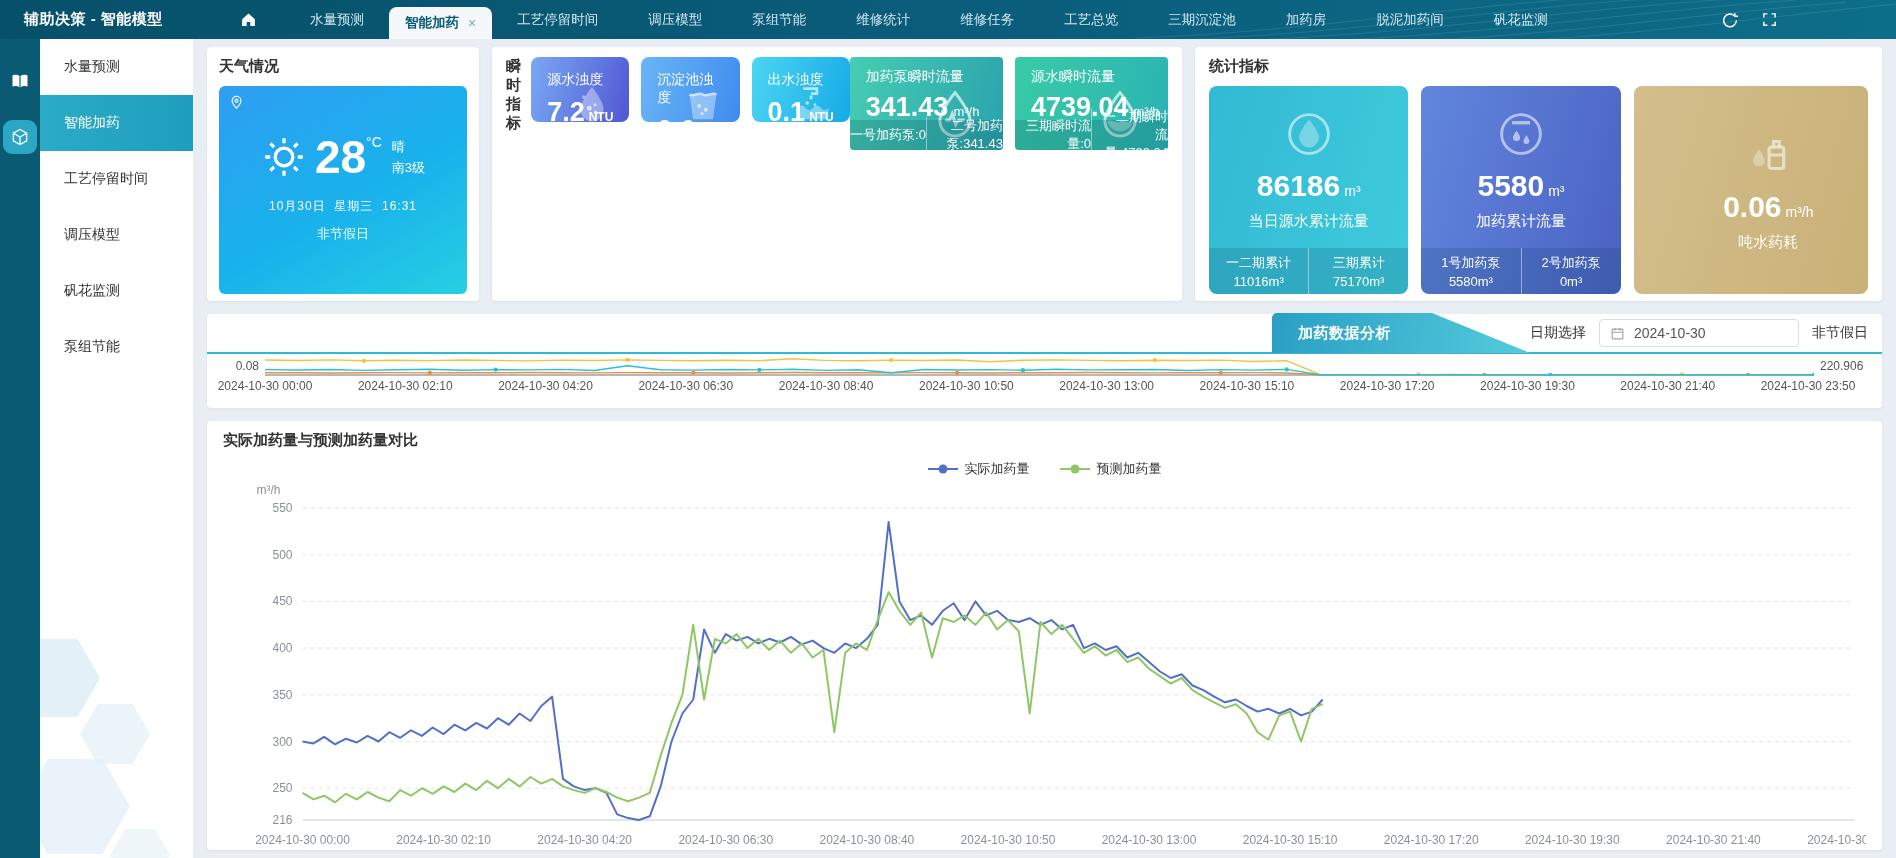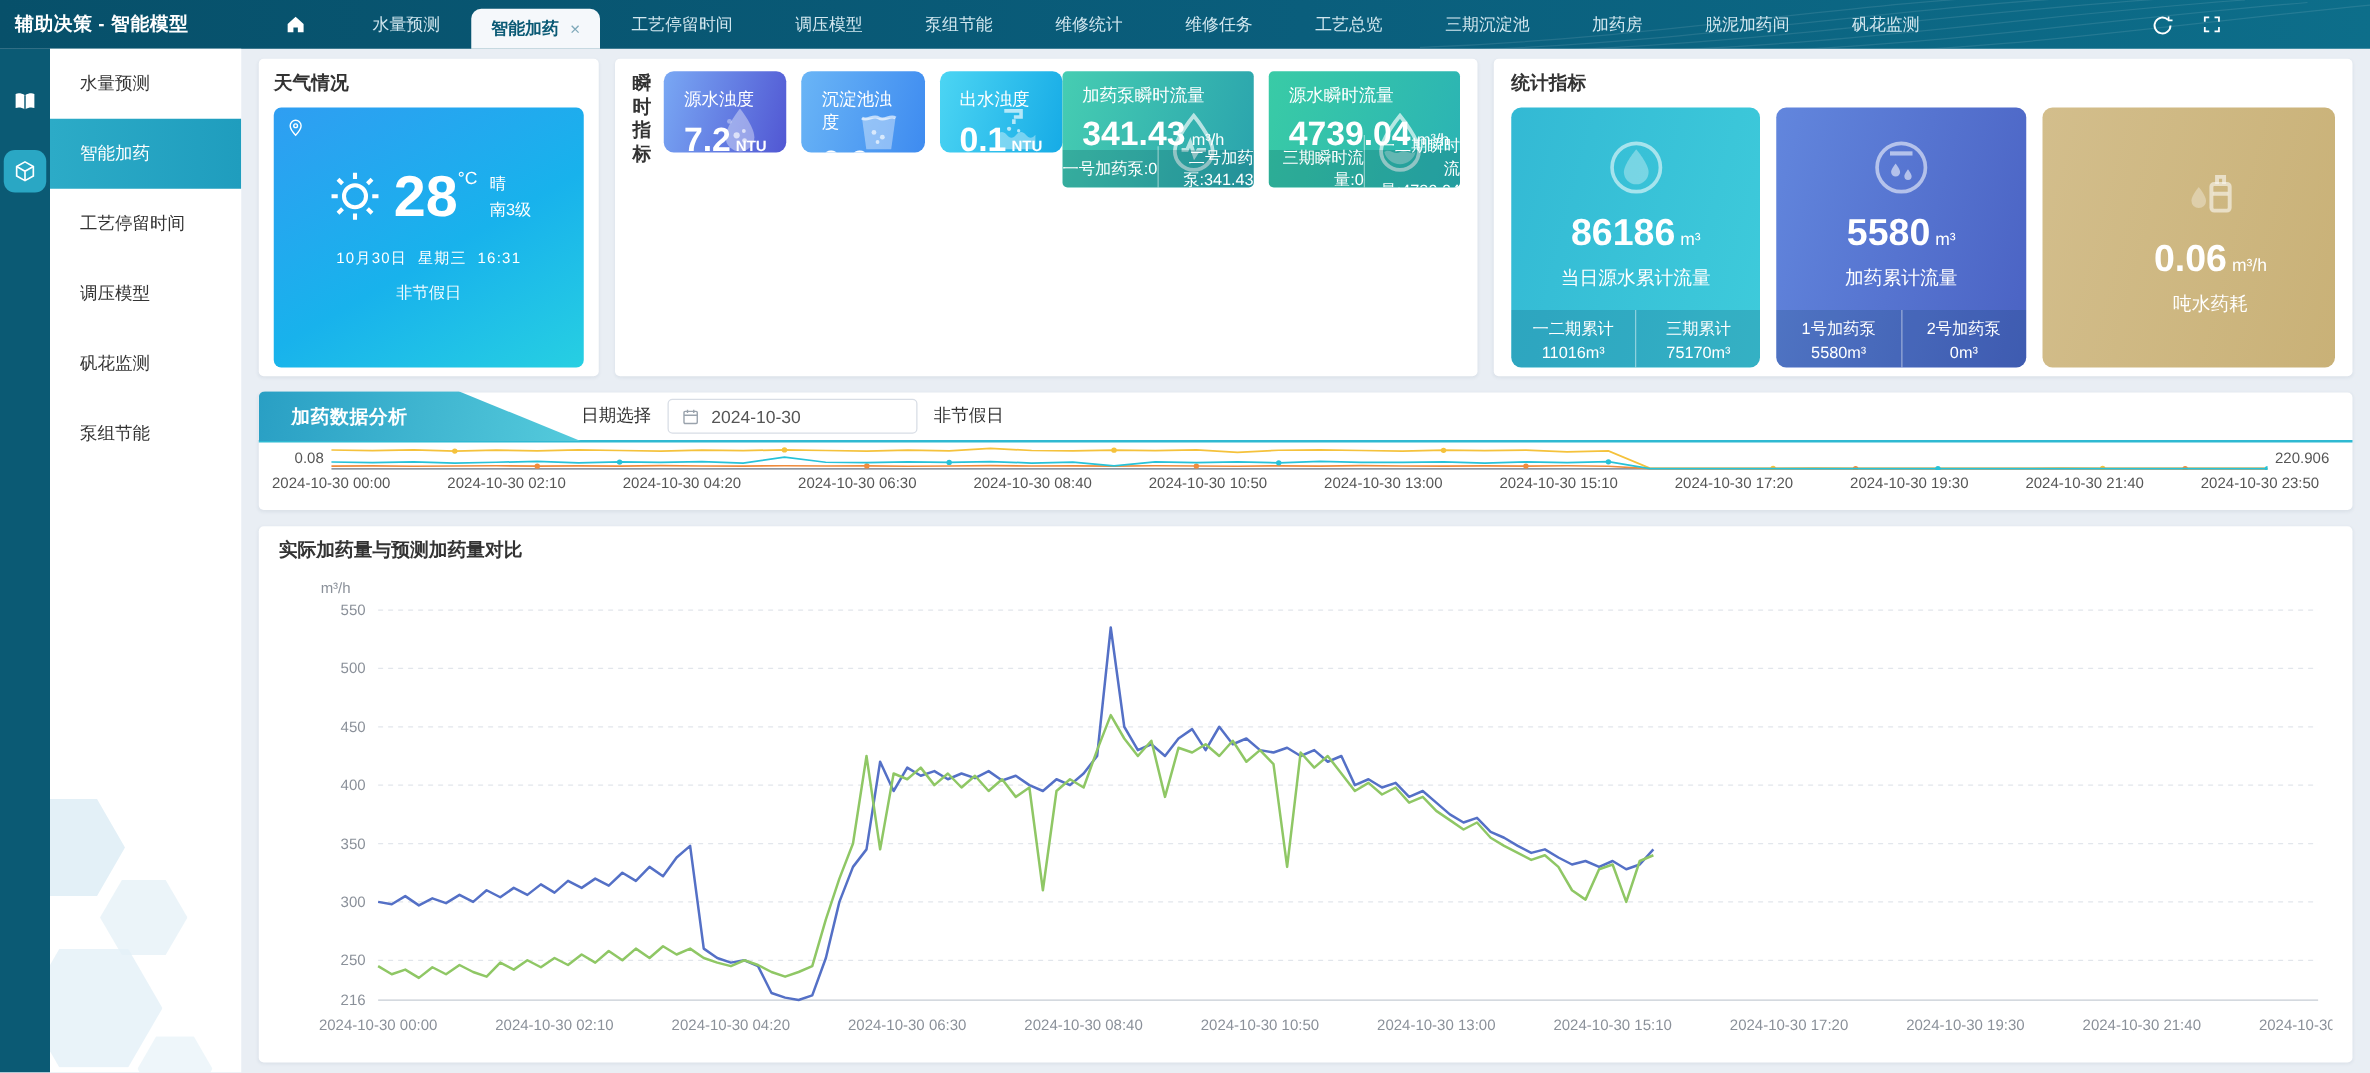--- a/index.html
+++ b/index.html
@@ -3,21 +3,21 @@
 <meta charset="utf-8">
 <style>
   * { box-sizing: border-box; margin: 0; padding: 0; }
   html,body { width:1896px; height:858px; overflow:hidden; }
   body { font-family:"Liberation Sans","DejaVu Sans",sans-serif; background:#e9eef4; color:#333; }
 
   
   .topbar { height:39px; background:linear-gradient(90deg,#07506a 0%,#0a5e7c 55%,#0d6e8a 100%);
             display:flex; align-items:center; position:relative; color:#fff; }
   .tb-waves { position:absolute; right:0; top:0; height:39px; width:760px; pointer-events:none; }
-  .tb-title { width:218px; padding-left:12px; font-size:15px; font-weight:bold; letter-spacing:.5px; }
+  .tb-title { width:218px; padding-left:12px; font-size:15px; font-weight:bold; letter-spacing:.5px;margin-left:12px; }
   .tb-home { margin:0 28px 0 10px; display:flex; align-items:center; cursor:pointer; }
   .tb-tabs { display:flex; align-items:center; height:100%; }
   .tab { padding:0 25px; font-size:13.5px; color:#d2e7ef; height:100%; display:flex; align-items:center; cursor:pointer; white-space:nowrap; }
   .tab.active { background:#f5f8fb; color:#0a5a75; border-radius:8px 8px 0 0; height:32px; align-self:flex-end;
                 padding:0 16px; gap:9px; font-weight:bold; }
   .tab-close { color:#7fa9ba; font-size:14px; font-weight:normal; cursor:pointer; }
   .tb-actions { margin-left:auto; margin-right:118px; display:flex; gap:22px; align-items:center; z-index:2; }
   .tb-actions span { cursor:pointer; display:flex; }
 
   
@@ -79,21 +79,21 @@
   .stat-card .v { font-size:30px; font-weight:bold; }
   .stat-card .vu { font-size:14px; font-weight:normal; margin-left:4px; }
   .stat-card .lbl { font-size:15px; margin-top:9px; }
   .stat-card.hasstrip { padding-bottom:42px; }
   .stat-strip { position:absolute; bottom:0; left:0; right:0; height:46px; display:flex; background:rgba(10,60,95,.18); font-size:13px; }
   .stat-strip .scell { flex:1; display:flex; flex-direction:column; align-items:center; justify-content:center; gap:2px; }
   .stat-strip .scell + .scell { border-left:1px solid rgba(255,255,255,.45); }
 
   
   .analysis-panel { height:94px; padding:0; position:relative; }
-  .ana-head { height:40px; display:flex; justify-content:flex-start; align-items:center; border-bottom:2px solid #2fb9d2; }
+  .ana-head { height:40px; display:flex; justify-content:flex-end; align-items:center; border-bottom:2px solid #2fb9d2; }
   .ribbon { width:258px; height:40px; background:linear-gradient(100deg,#299fc4,#55cbdc); color:#fff; font-size:15px; font-weight:bold;
             display:flex; align-items:center; padding-left:26px; clip-path:polygon(0 0,62% 0,100% 100%,0 100%);
             border-top-left-radius:5px; letter-spacing:.5px; }
   .date-ctl { display:flex; align-items:center; gap:13px; padding-right:14px; font-size:14px; color:#333; }
   .date-input { width:200px; height:28px; border:1px solid #d8dde5; border-radius:4px; display:flex; align-items:center;
                 gap:9px; padding:0 10px; color:#555; font-size:14px; background:#fff; cursor:pointer; }
   .spark-wrap { display:flex; align-items:center; height:22px; padding:2px 10px 0 12px; }
   .spark-min,.spark-max { font-size:12px; color:#555; white-space:nowrap; }
   .spark-min { width:46px; text-align:right; padding-right:6px; }
   .spark-max { width:58px; text-align:left; padding-left:6px; }
@@ -421,20 +421,36 @@
           <span style="left: 63.6364%;">2024-10-30 15:10</span>
           <span style="left: 72.7273%;">2024-10-30 17:20</span>
           <span style="left: 81.8182%;">2024-10-30 19:30</span>
           <span style="left: 90.9091%;">2024-10-30 21:40</span>
           <span style="left: 100%;">2024-10-30 23:50</span>
         </div>
     </section>
 
     <section class="panel chart-panel">
       <h3>实际加药量与预测加药量对比</h3>
+      <div class="legend" id="legendRow">
+          <div class="legend-item">
+            <svg width="30" height="12">
+              <line x1="0" y1="6" x2="30" y2="6" stroke="#5470c6" stroke-width="2"></line>
+              <circle cx="15" cy="6" r="4.5" fill="#5470c6"></circle>
+            </svg>
+      <span>实际加药量</span>
+          </div>
+          <div class="legend-item">
+            <svg width="30" height="12">
+              <line x1="0" y1="6" x2="30" y2="6" stroke="#8fc765" stroke-width="2"></line>
+              <circle cx="15" cy="6" r="4.5" fill="#8fc765"></circle>
+            </svg>
+      <span>预测加药量</span>
+          </div>
+        </div>
       <svg id="mainChart" viewBox="0 0 1640 378" height="378">
           <line x1="78" y1="340" x2="1630" y2="340" stroke="#c6ccd4" stroke-width="1" stroke-dasharray="none"></line>
           <text x="68" y="344" text-anchor="end" font-size="12" fill="#8a9099">216</text>
           <line x1="78" y1="308.23952095808386" x2="1630" y2="308.23952095808386" stroke="#e2e6ec" stroke-width="1" stroke-dasharray="4 4"></line>
           <text x="68" y="312.23952095808386" text-anchor="end" font-size="12" fill="#8a9099">250</text>
           <line x1="78" y1="261.5329341317365" x2="1630" y2="261.5329341317365" stroke="#e2e6ec" stroke-width="1" stroke-dasharray="4 4"></line>
           <text x="68" y="265.5329341317365" text-anchor="end" font-size="12" fill="#8a9099">300</text>
           <line x1="78" y1="214.82634730538922" x2="1630" y2="214.82634730538922" stroke="#e2e6ec" stroke-width="1" stroke-dasharray="4 4"></line>
           <text x="68" y="218.82634730538922" text-anchor="end" font-size="12" fill="#8a9099">350</text>
           <line x1="78" y1="168.1197604790419" x2="1630" y2="168.1197604790419" stroke="#e2e6ec" stroke-width="1" stroke-dasharray="4 4"></line>

